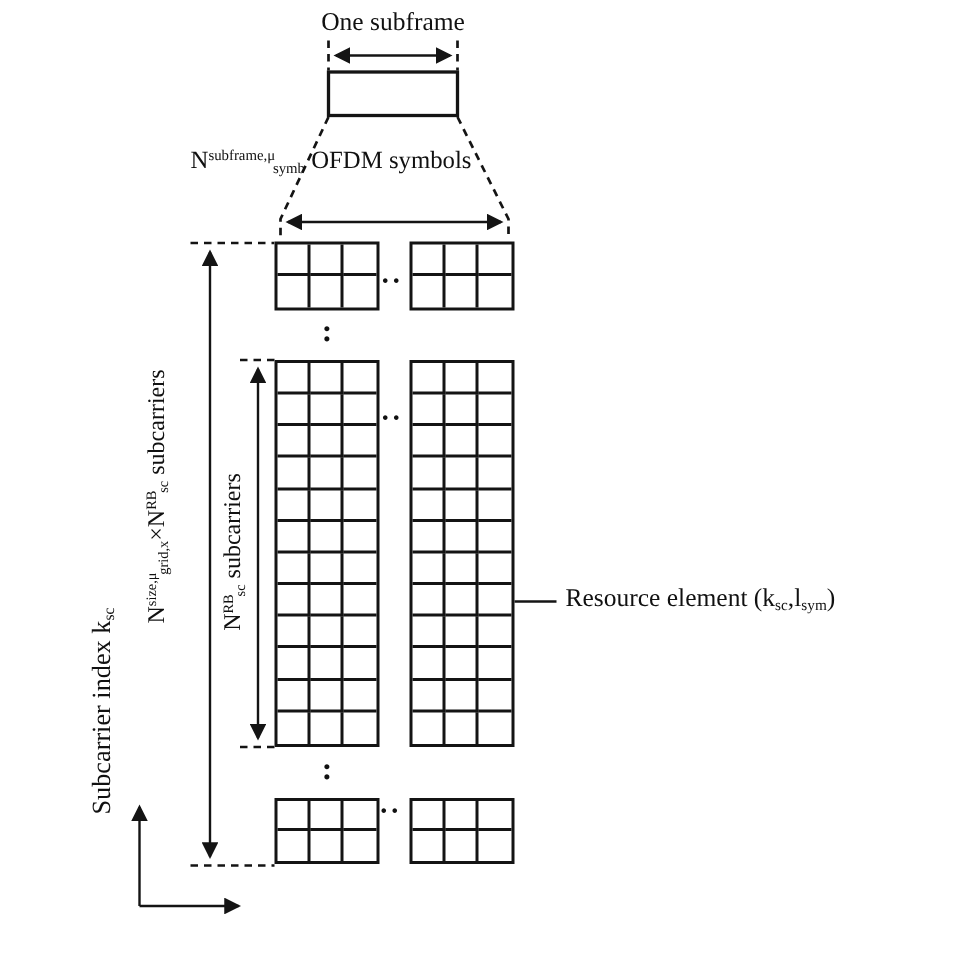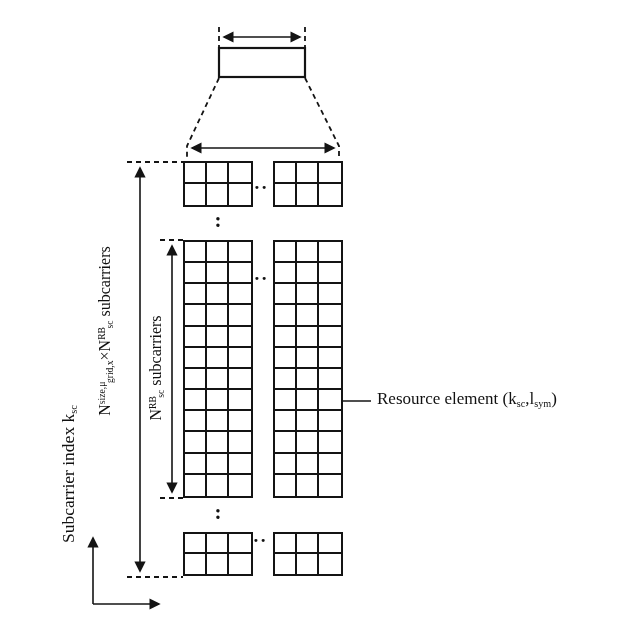--- a/index.html
+++ b/index.html
@@ -193,21 +193,23 @@
       <div class="cell"></div>
       <div class="cell"></div>
     </div>
 
   <div class="lbl dots-h" id="dots-top">··</div>
   <div class="lbl dots-h" id="dots-mid">··</div>
   <div class="lbl dots-h" id="dots-bot">··</div>
   <div class="lbl dots-v" id="vdots-top">:</div>
   <div class="lbl dots-v" id="vdots-bot">:</div>
 
-
+  <div class="lbl" id="one-subframe">One subframe</div>
+
+  <div class="lbl f" id="ofdm-symbols"><span>N</span><sup>subframe,μ</sup><sub class="tuck">symb</sub><span> OFDM symbols</span></div>
 
   <div class="lbl f vert" id="grid-height"><span>N</span><sup>size,μ</sup><sub class="tuck">grid,x</sub><span>×</span><span>N</span><sup>RB</sup><sub class="tuck">sc</sub><span> subcarriers</span></div>
 
   <div class="lbl f vert" id="rb-height"><span>N</span><sup>RB</sup><sub class="tuck">sc</sub><span> subcarriers</span></div>
 
   <div class="lbl f vert" id="y-axis-label"><span>Subcarrier index </span><span>k</span><sub>sc</sub></div>
 
 
   <div class="lbl f" id="re-label"><span>Resource element (</span><span>k</span><sub>sc</sub><span>,</span><span>l</span><sub>sym</sub><span>)</span></div>
 

